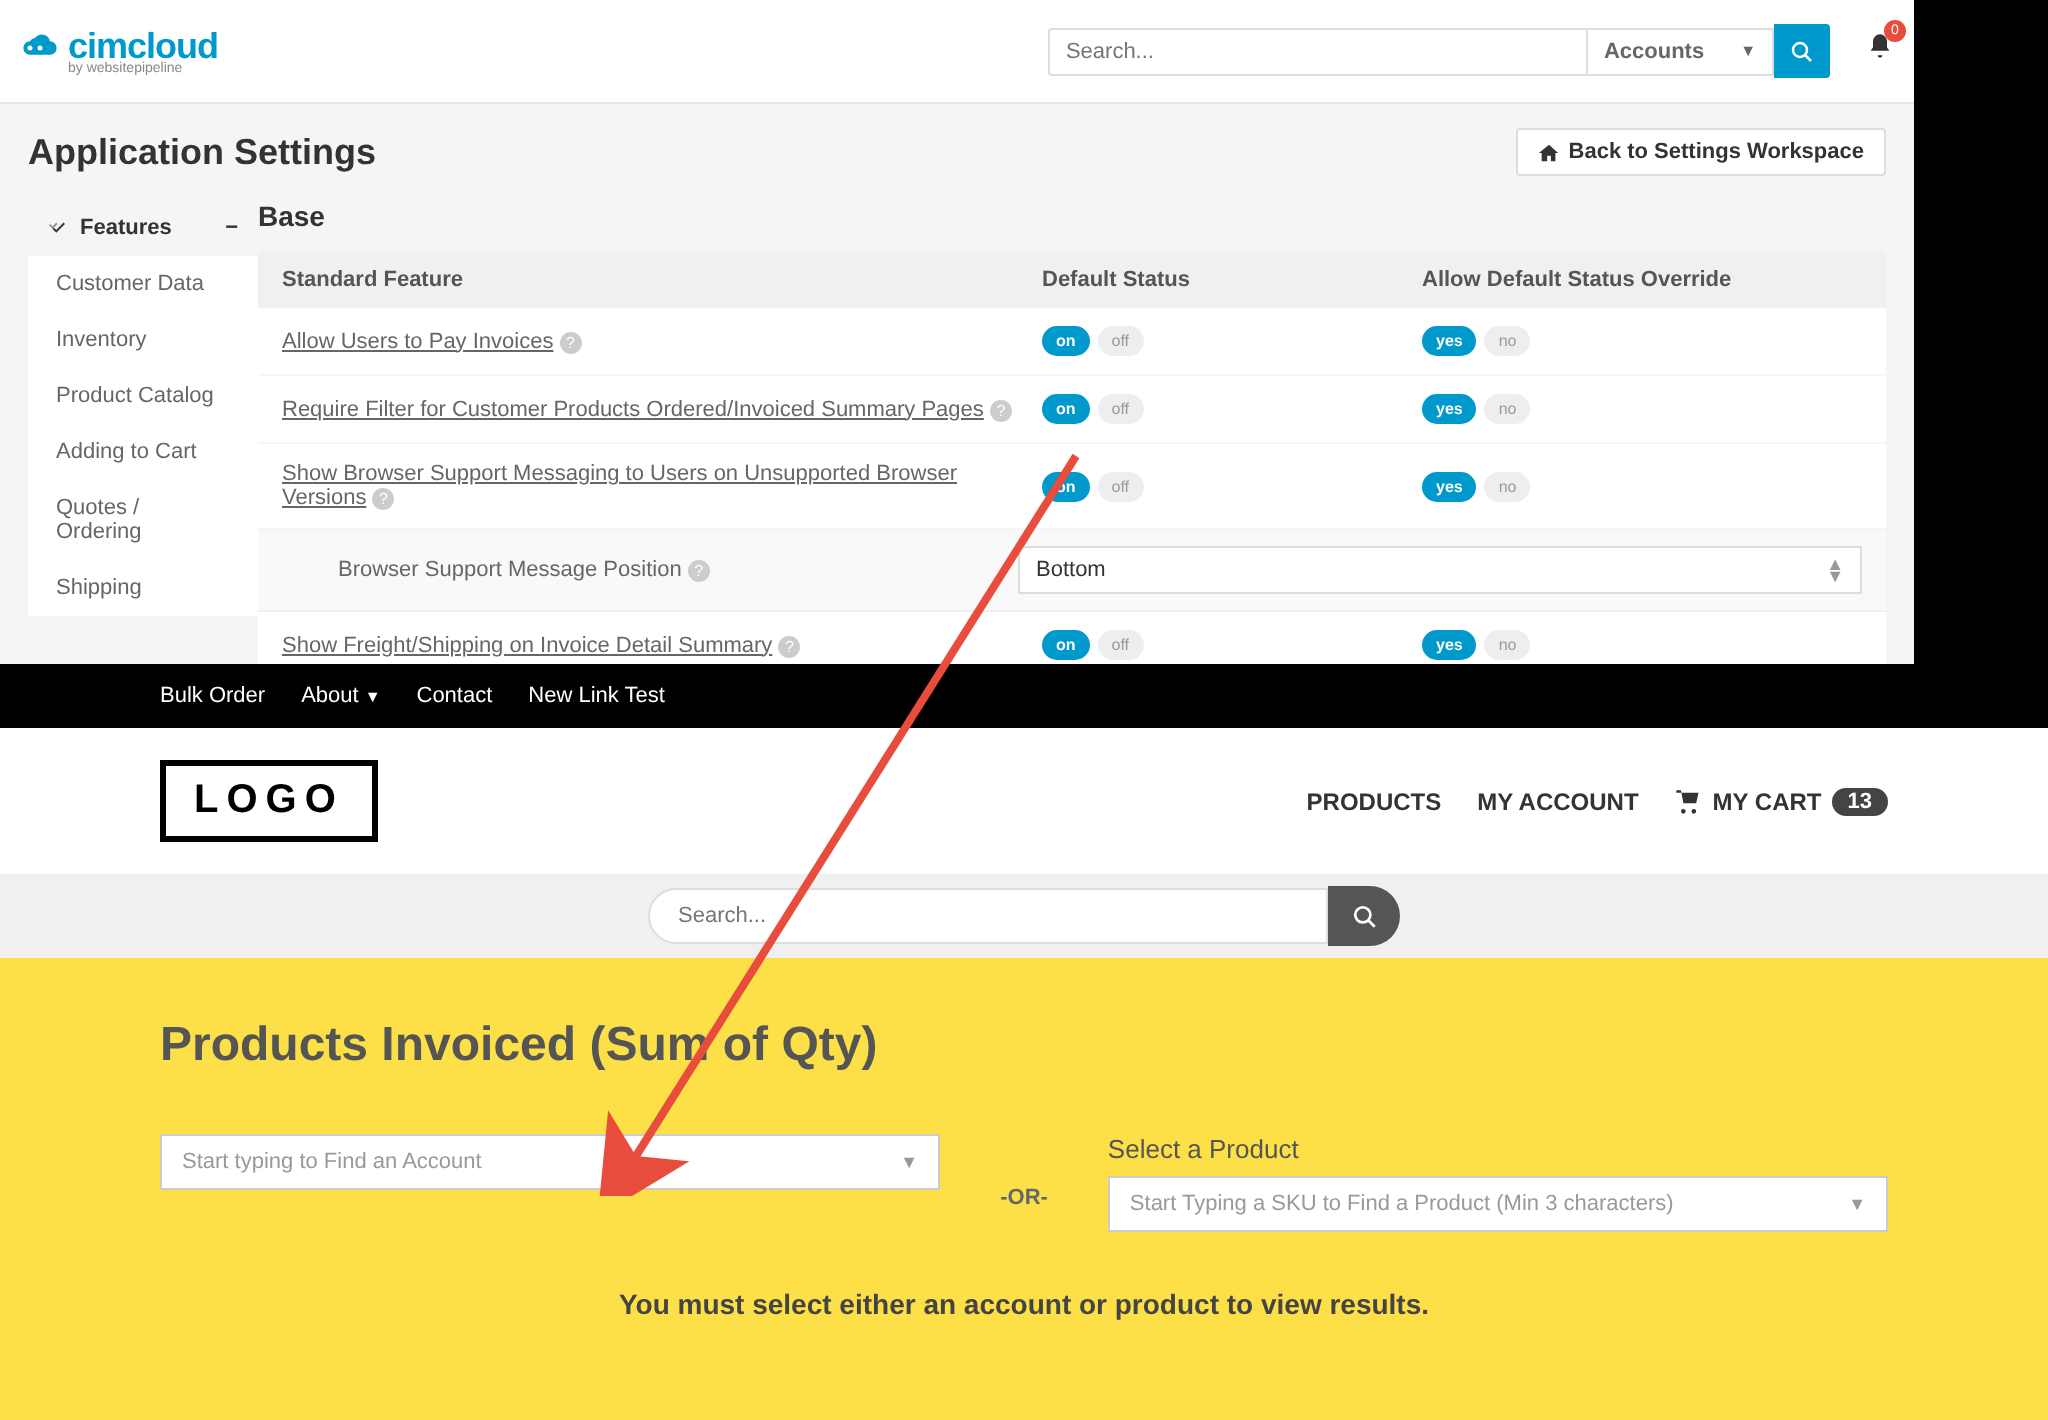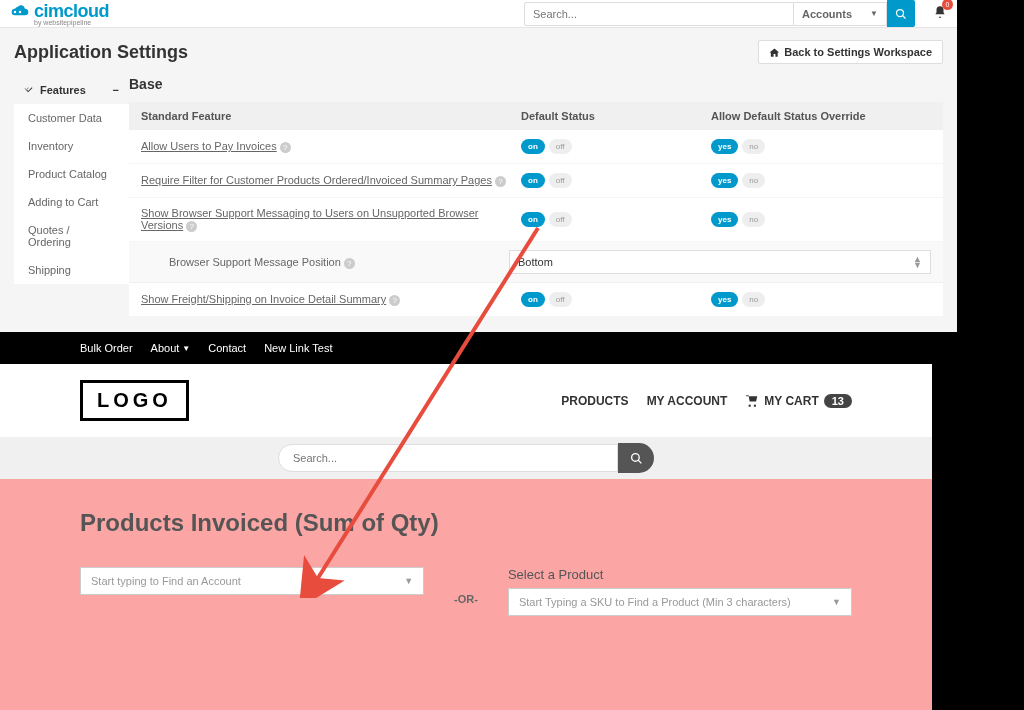--- a/index.html
+++ b/index.html
@@ -1,20 +1,20 @@
 <!DOCTYPE html>
 <html><head>
 <meta charset="utf-8">
 <style>
 * { margin: 0; padding: 0; box-sizing: border-box; font-family: -apple-system, BlinkMacSystemFont, "Segoe UI", Arial, sans-serif; }
 body { background: #000; width: 1024px; height: 710px; overflow: hidden; position: relative; }
 
 
 .admin-panel { background: #f5f5f5; width: 957px; height: 332px; position: absolute; top: 0; left: 0; }
-.admin-header { background: #fff; height: 28px; display: flex; align-items: center; padding: 0 10px; border-bottom: 1px solid #e5e5e5; }
+.admin-header { background: #fff; height: 52px; display: flex; align-items: center; padding: 0 10px; border-bottom: 1px solid #e5e5e5; }
 .logo-cim { display: flex; align-items: center; color: #0099cc; font-weight: 700; font-size: 18px; letter-spacing: -0.5px; }
 .logo-cim .cloud-icon { width: 20px; height: 14px; margin-right: 4px; }
 .logo-sub { font-size: 7px; color: #888; display: block; margin-top: -3px; margin-left: 24px; }
 .header-right { margin-left: auto; display: flex; align-items: center; gap: 0; }
 .search-box { border: 1px solid #ddd; border-radius: 2px 0 0 2px; padding: 5px 8px; font-size: 11px; width: 270px; color: #888; background: #fff; }
 .accounts-dd { border: 1px solid #ddd; border-left: none; padding: 5px 8px; font-size: 11px; background: #fff; display: flex; align-items: center; gap: 18px; color: #666; font-weight: bold; }
 .search-btn { background: #0099cc; border: none; color: #fff; width: 28px; height: 27px; display: flex; align-items: center; justify-content: center; border-radius: 0 2px 2px 0; }
 .bell-area { margin-left: 18px; position: relative; }
 .bell-icon { width: 14px; height: 14px; color: #333; }
 .bell-badge { position: absolute; top: -6px; right: -6px; background: #e74c3c; color: #fff; font-size: 7px; border-radius: 50%; width: 11px; height: 11px; display: flex; align-items: center; justify-content: center; }
@@ -43,21 +43,21 @@
 .pill-on { background: #0099cc; color: #fff; font-size: 8px; font-weight: 700; padding: 3px 7px; border-radius: 9px; }
 .pill-off { background: #eee; color: #999; font-size: 8px; padding: 3px 7px; border-radius: 9px; }
 .pill-yes { background: #0099cc; color: #fff; font-size: 8px; font-weight: 700; padding: 3px 7px; border-radius: 9px; }
 .pill-no { background: #eee; color: #999; font-size: 8px; padding: 3px 7px; border-radius: 9px; }
 .sub-row { display: flex; align-items: center; padding: 8px 12px 8px 40px; background: #f9f9f9; border-bottom: 1px solid #f0f0f0; font-size: 11px; }
 .sub-label { width: 340px; color: #666; }
 .select-box { flex: 1; border: 1px solid #ddd; background: #fff; padding: 5px 8px; font-size: 11px; display: flex; align-items: center; color: #333; }
 .select-arrows { margin-left: auto; color: #999; font-size: 9px; display: flex; flex-direction: column; line-height: 6px; }
 
 
-.storefront { background: #fca5a5; width: 932px; position: absolute; top: 332px; left: 0; height: 378px; }
+.storefront { background: #fde047; width: 1024px; position: absolute; top: 332px; left: 0; height: 378px; }
 .top-nav { background: #000; color: #fff; height: 32px; display: flex; align-items: center; padding: 0 80px; gap: 18px; font-size: 11px; }
 .top-nav-item { cursor: pointer; display: flex; align-items: center; gap: 3px; }
 .caret-down { font-size: 8px; }
 
 .store-header { background: #fff; padding: 16px 80px; display: flex; align-items: center; }
 .logo-box { border: 3px solid #000; padding: 6px 14px; font-size: 20px; font-weight: 700; letter-spacing: 4px; }
 .store-nav { margin-left: auto; display: flex; align-items: center; gap: 18px; font-size: 12px; font-weight: 700; color: #333; }
 .cart-link { display: flex; align-items: flex-start; gap: 5px; }
 .cart-badge { background: #444; color: #fff; border-radius: 10px; padding: 1px 8px; font-size: 11px; font-weight: 700; }
 
@@ -263,20 +263,21 @@
       </div>
       <div class="or-divider">-OR-</div>
       <div class="filter-col">
         <div class="filter-label">Select a Product</div>
         <div class="filter-input">
           <span>Start Typing a SKU to Find a Product (Min 3 characters)</span>
           <span class="filter-caret">▼</span>
         </div>
       </div>
     </div>
+    <div class="must-select">You must select either an account or product to view results.</div>
   </div>
 </div>
 
 <svg class="arrow-svg" width="260" height="380">
   <defs>
       <marker id="ah" markerWidth="12" markerHeight="12" refX="3" refY="6" orient="auto">
         <path d="M0,0 L12,6 L0,12 L3,6 z" fill="#e74c3c"></path>
       </marker>
     </defs>
   <line x1="240" y1="10" x2="20" y2="360" stroke="#e74c3c" stroke-width="4" marker-end="url(#ah)"></line>

